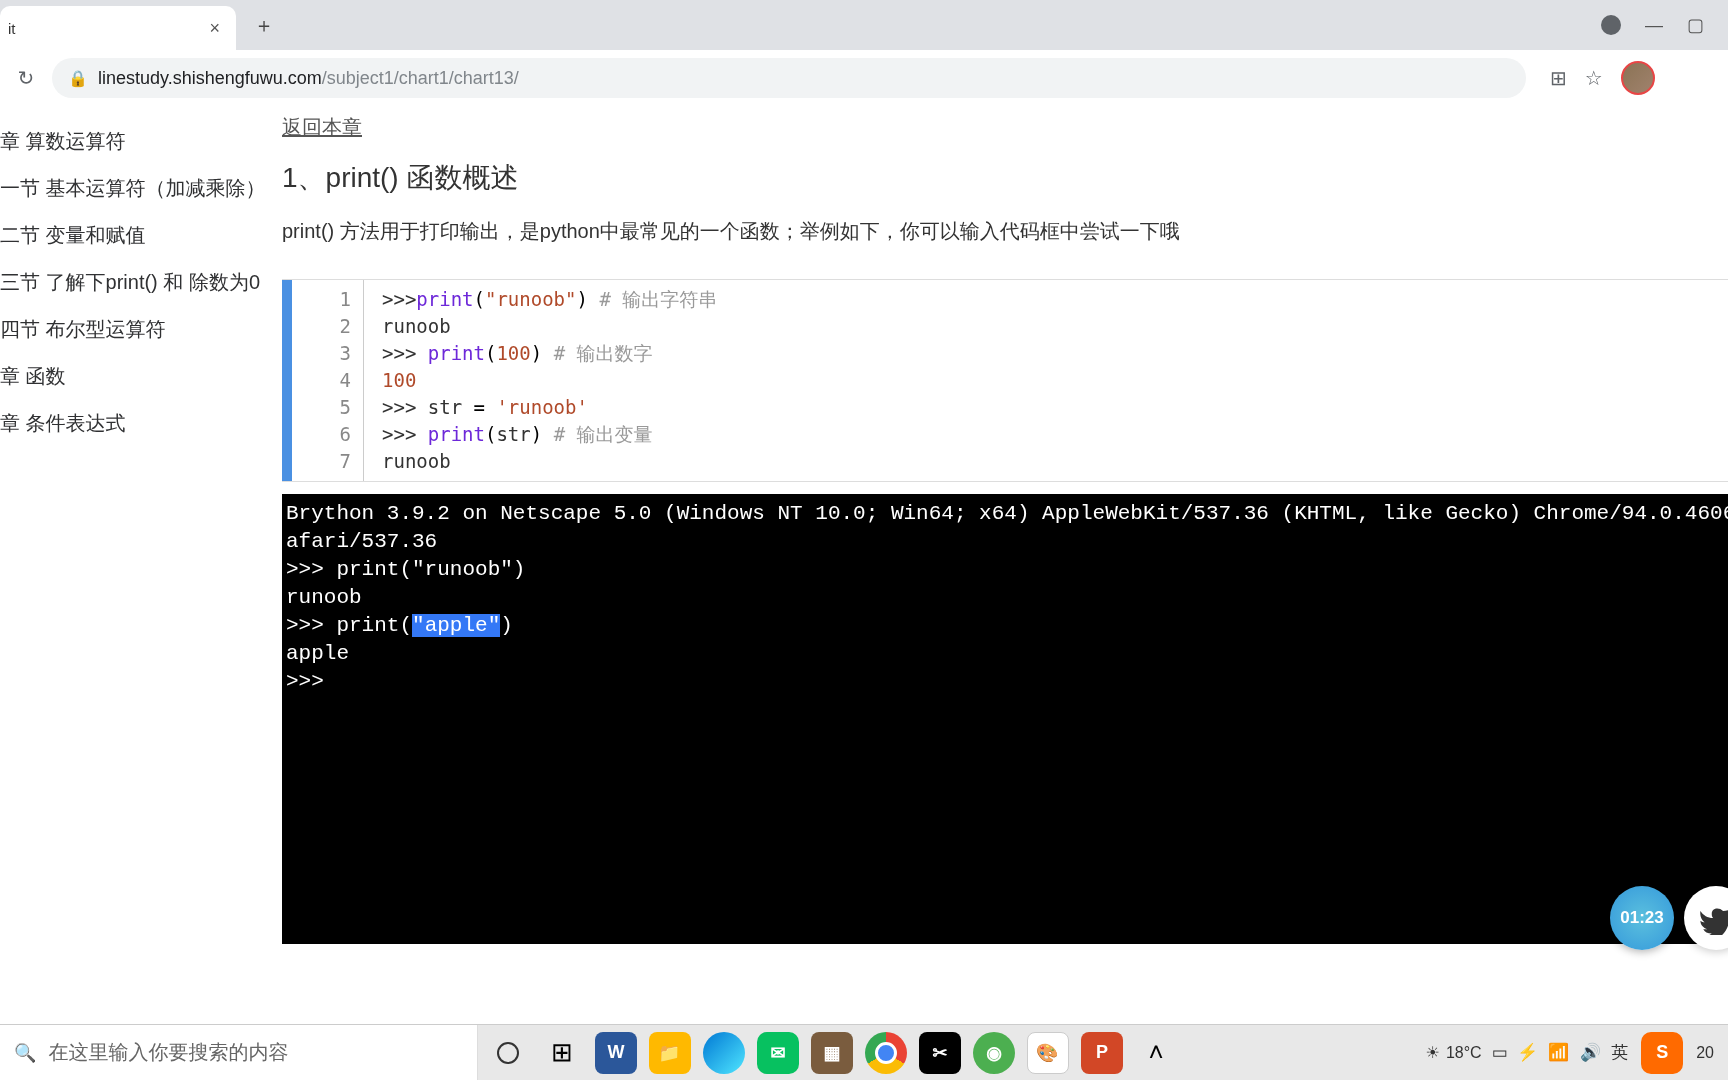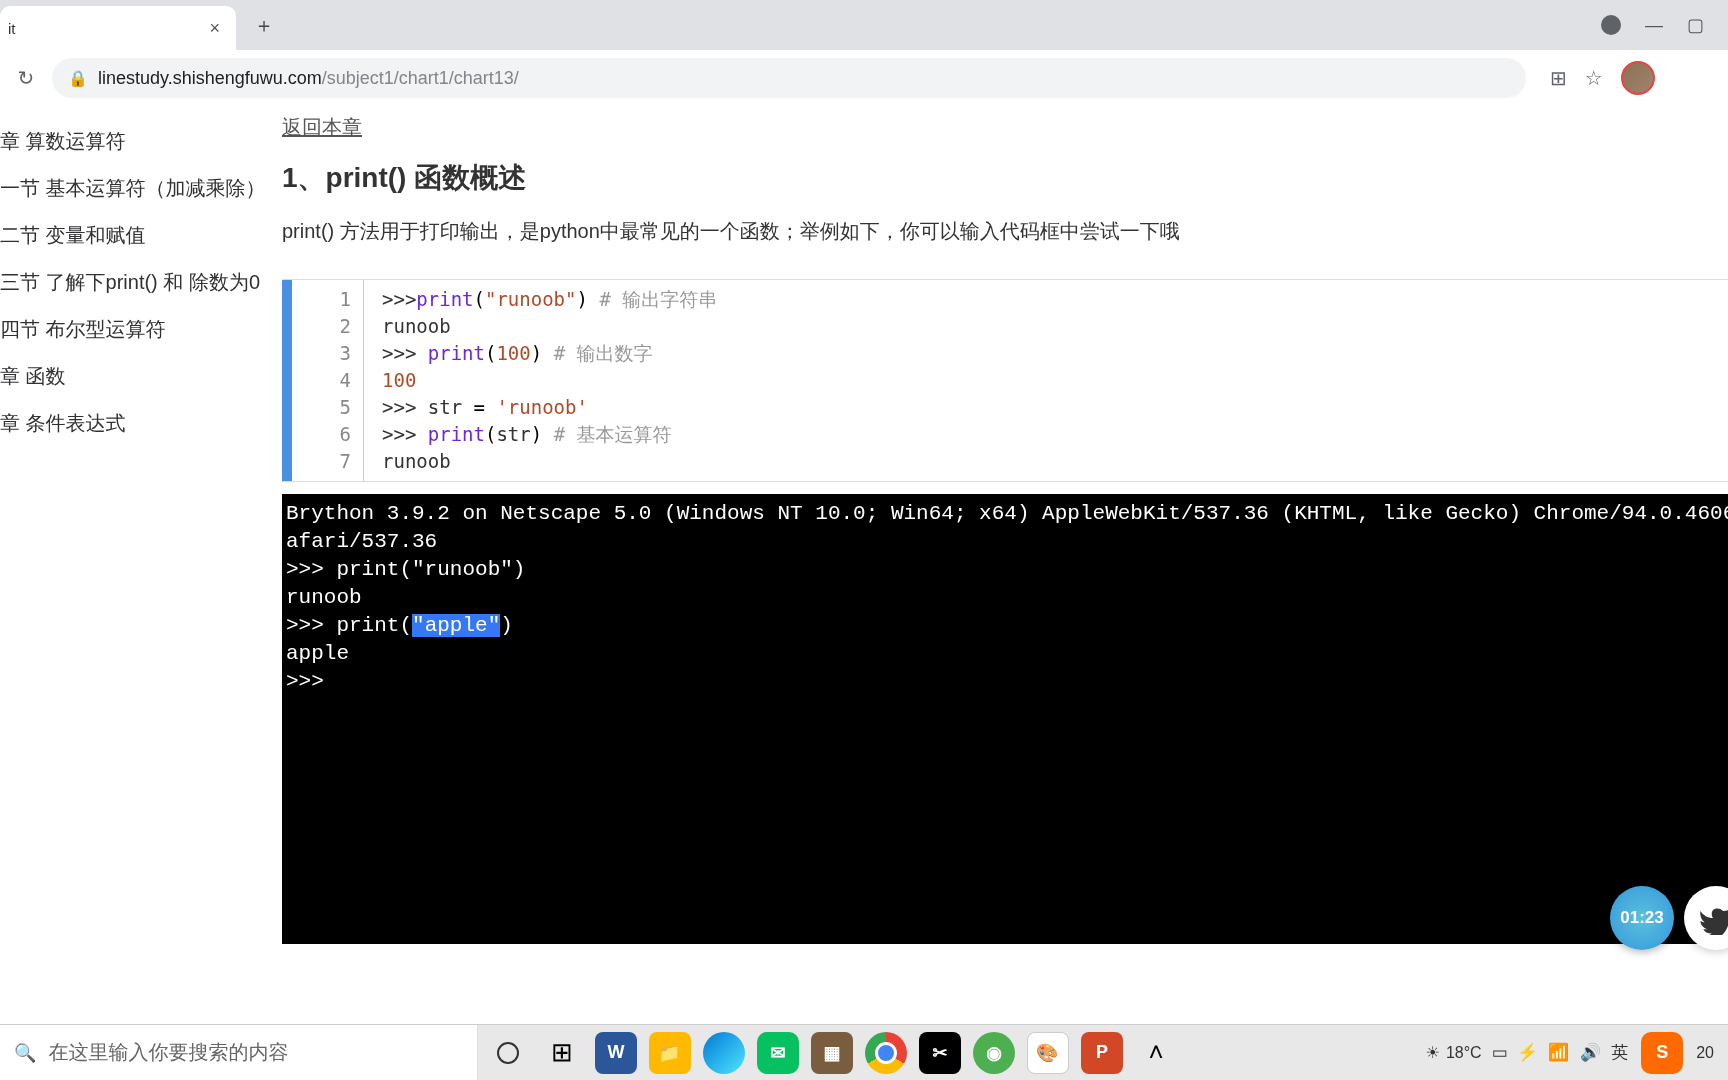--- a/index.html
+++ b/index.html
@@ -26,21 +26,21 @@
 .addr-icon { color: #5f6368; font-size: 20px; cursor: pointer; }
 .avatar { width: 34px; height: 34px; border-radius: 50%; background: linear-gradient(135deg,#8b7355,#a0826d); border: 2px solid #e84545; }
 
 
 .content { display: flex; height: calc(100% - 106px - 56px); }
 .sidebar { width: 282px; padding: 12px 0 0 0; background: #fff; }
 .sidebar-item { padding: 10px 4px 10px 0; font-size: 20px; color: #303133; cursor: pointer; white-space: nowrap; overflow: hidden; }
 
 .main { flex: 1; padding: 0 0 0 0; overflow: hidden; position: relative; }
 .back-link { color: #555; text-decoration: underline; font-size: 20px; display: inline-block; margin: 8px 0 8px 0; cursor: pointer; }
-.page-title { font-size: 28px; font-weight: 700; color: #333; margin: 10px 0 18px 0; }
+.page-title { font-size: 28px; font-weight: 400; color: #333; margin: 10px 0 18px 0; }
 .desc { font-size: 20px; color: #333; margin-bottom: 32px; line-height: 1.6; }
 
 
 .editor { display: flex; border-top: 1px solid #ddd; border-bottom: 1px solid #ddd; font-family: "Consolas", monospace; font-size: 19px; line-height: 27px; }
 .editor-accent { width: 10px; background: #4a90e2; }
 .gutter { width: 72px; text-align: right; padding: 6px 12px 6px 0; color: #888; background: #fff; border-right: 1px solid #ccc; user-select: none; }
 .gutter div { height: 27px; }
 .code-lines { padding: 6px 0 6px 18px; }
 .code-lines .line { height: 27px; white-space: pre; }
 .tok-prompt { color: #333; }
@@ -142,21 +142,21 @@
           <div>5</div>
           <div>6</div>
           <div>7</div>
         </div>
       <div class="code-lines" id="codelines">
           <div class="line"><span class="tok-prompt">&gt;&gt;&gt;</span><span class="tok-func">print</span><span>(</span><span class="tok-str">"runoob"</span><span>) </span><span class="tok-comment"># 输出字符串</span></div>
           <div class="line"><span class="tok-out">runoob</span></div>
           <div class="line"><span class="tok-prompt">&gt;&gt;&gt; </span><span class="tok-func">print</span><span>(</span><span class="tok-num">100</span><span>) </span><span class="tok-comment"># 输出数字</span></div>
           <div class="line"><span class="tok-num">100</span></div>
           <div class="line"><span class="tok-prompt">&gt;&gt;&gt; </span><span class="tok-kw">str</span><span> = </span><span class="tok-str">'runoob'</span></div>
-          <div class="line"><span class="tok-prompt">&gt;&gt;&gt; </span><span class="tok-func">print</span><span>(</span><span class="tok-kw">str</span><span>) </span><span class="tok-comment"># 基本运算符</span></div>
+          <div class="line"><span class="tok-prompt">&gt;&gt;&gt; </span><span class="tok-func">print</span><span>(</span><span class="tok-kw">str</span><span>) </span><span class="tok-comment"># 输出变量</span></div>
           <div class="line"><span class="tok-out">runoob</span></div>
         </div>
     </div>
 
     <div class="terminal" id="terminal">Brython 3.9.2 on Netscape 5.0 (Windows NT 10.0; Win64; x64) AppleWebKit/537.36 (KHTML, like Gecko) Chrome/94.0.4606.61 Safari/537.36
 &gt;&gt;&gt; print("runoob")
 runoob
 <div><span>&gt;&gt;&gt; print(</span><span class="term-sel">"apple"</span><span>)</span></div><div>apple</div><div>&gt;&gt;&gt; </div></div>
 
     <div class="timer-badge">01:23</div>

